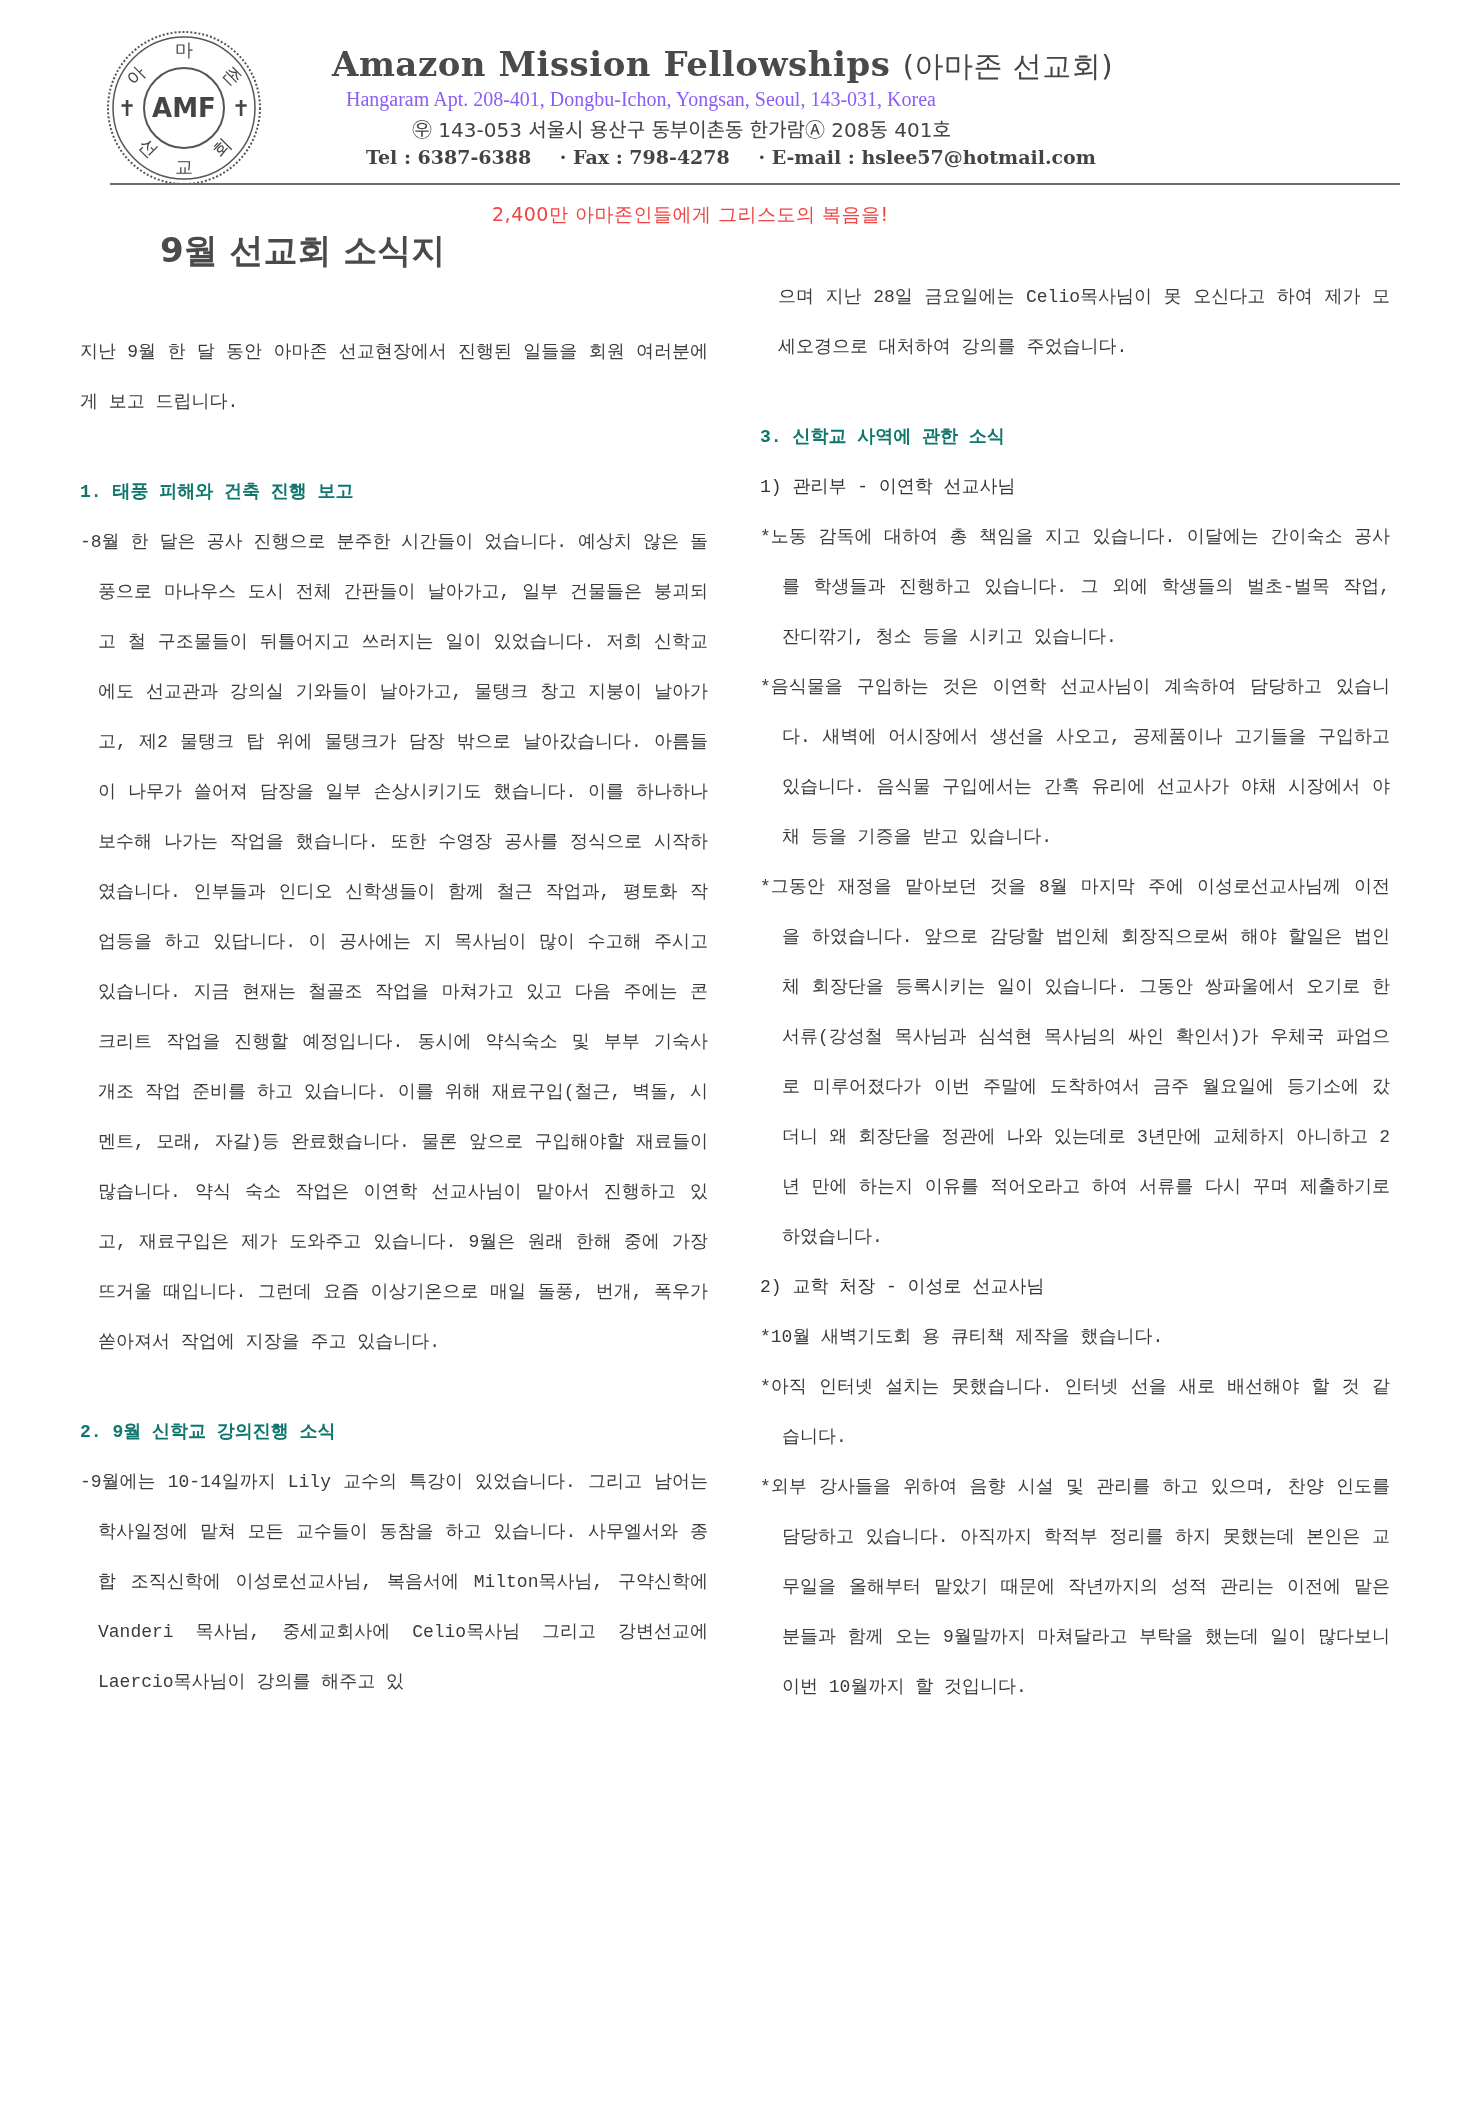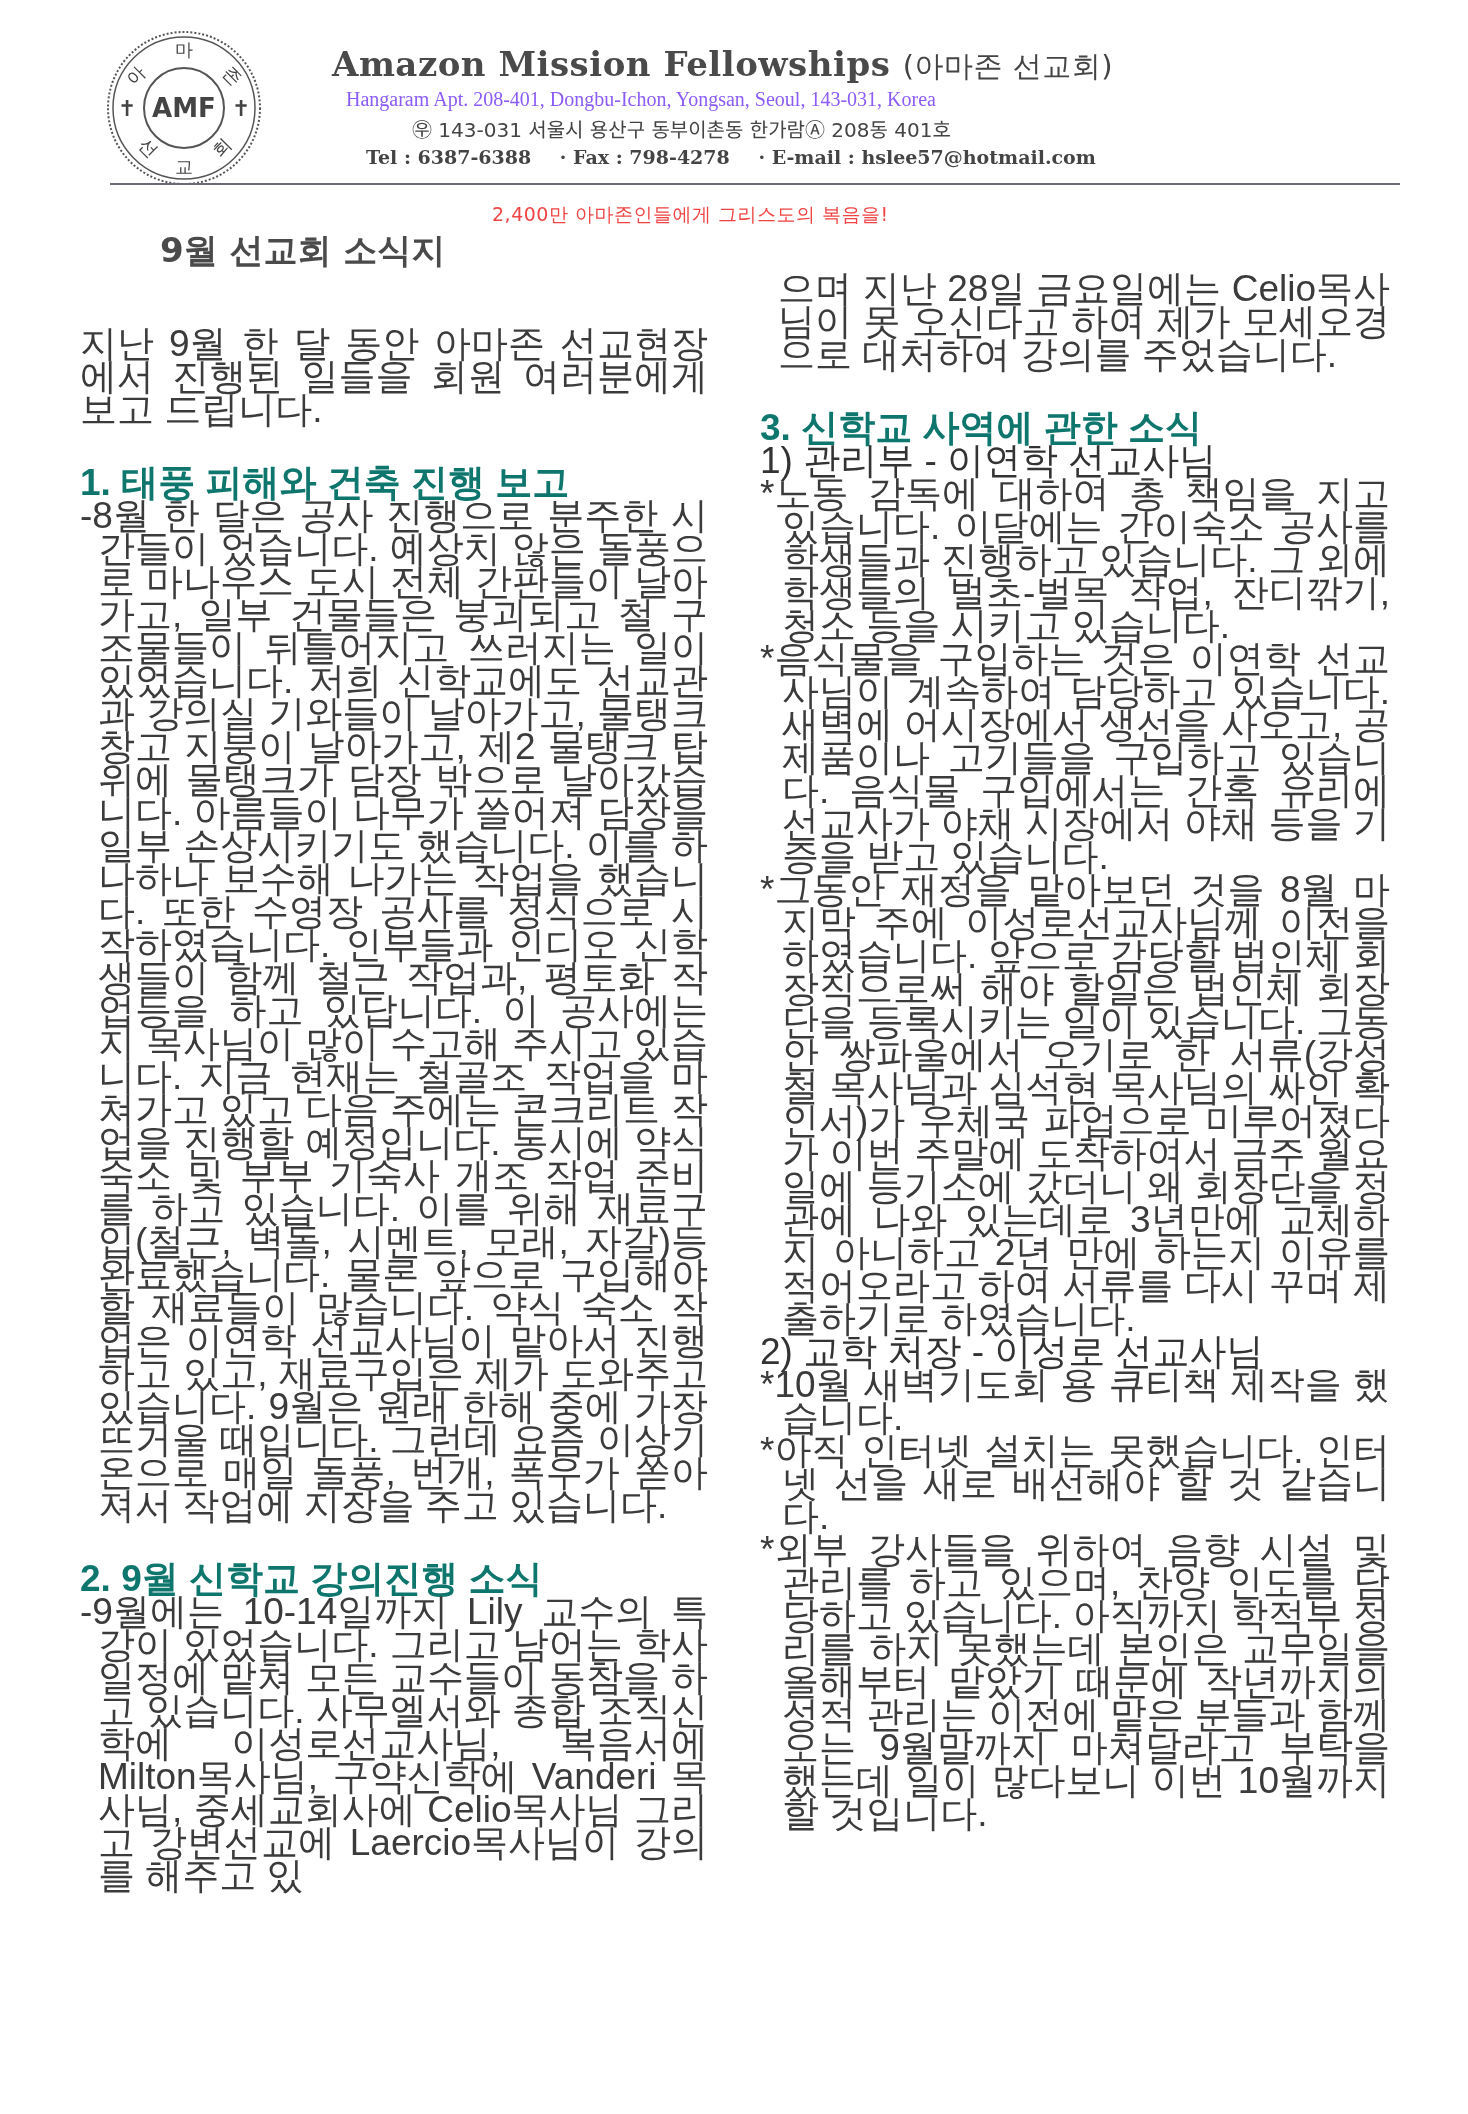--- a/index.html
+++ b/index.html
@@ -37,22 +37,22 @@
     .slogan {
       position: absolute; left: 492px; top: 202px; white-space: nowrap;
       font-family: "DejaVu Sans", sans-serif; font-size: 19px; color: #ef4444; letter-spacing: 0.5px;
     }
     .main-title {
       position: absolute; left: 160px; top: 228px; white-space: nowrap;
       font-family: "DejaVu Sans", sans-serif; font-weight: bold; font-size: 34px; color: #4a4a4a;
     }
     .col {
       position: absolute; top: 0;
-      font-family: Liberation Sans, sans-serif; font-size: 37px; color: #3b3b3b;
-      line-height: 33px;
+      font-family: Liberation Mono, monospace; font-size: 18px; color: #3b3b3b;
+      line-height: 50px;
     }
     .col-left { left: 80px; width: 628px; }
     .col-right { left: 760px; width: 630px; }
     .para { text-align: justify; text-align-last: left; margin: 0; }
     .indent { padding-left: 18px; text-indent: -18px; }
     .bullet { padding-left: 22px; text-indent: -22px; }
     .h { font-weight: bold; color: #0f766e; margin: 0; }
     .sub-h { font-weight: normal; color: #333; margin: 0; }
     .gap { height: 40px; }
   </style>
@@ -73,21 +73,21 @@
     <text x="122" y="124" text-anchor="middle" font-family="DejaVu Sans, sans-serif" font-size="18" fill="#444" transform="rotate(-45 122 124)">회</text>
     <text x="23" y="88" text-anchor="middle" font-family="DejaVu Sans, sans-serif" font-weight="bold" font-size="22" fill="#444">✝</text>
     <text x="137" y="88" text-anchor="middle" font-family="DejaVu Sans, sans-serif" font-weight="bold" font-size="22" fill="#444">✝</text>
   </svg>
 
   <div class="org-title">
     <span>Amazon Mission Fellowships</span>
     <span class="kr">(아마존 선교회)</span>
   </div>
   <div class="addr-en">Hangaram Apt. 208-401, Dongbu-Ichon, Yongsan, Seoul, 143-031, Korea</div>
-  <div class="addr-kr">㉾ 143-031 서울시 용산구 동부이촌동 한가람Ⓐ 208동 401호</div>
+  <div class="addr-kr">㉾ 143-053 서울시 용산구 동부이촌동 한가람Ⓐ 208동 401호</div>
   <div class="contact">
     <span>Tel : 6387-6388</span>
     <span>· Fax : 798-4278</span>
     <span>· E-mail : hslee57@hotmail.com</span>
   </div>
   <div class="rule"></div>
 </div>
 
 <div class="slogan">2,400만 아마존인들에게 그리스도의 복음을!</div>
 <div class="main-title">9월 선교회 소식지</div>

